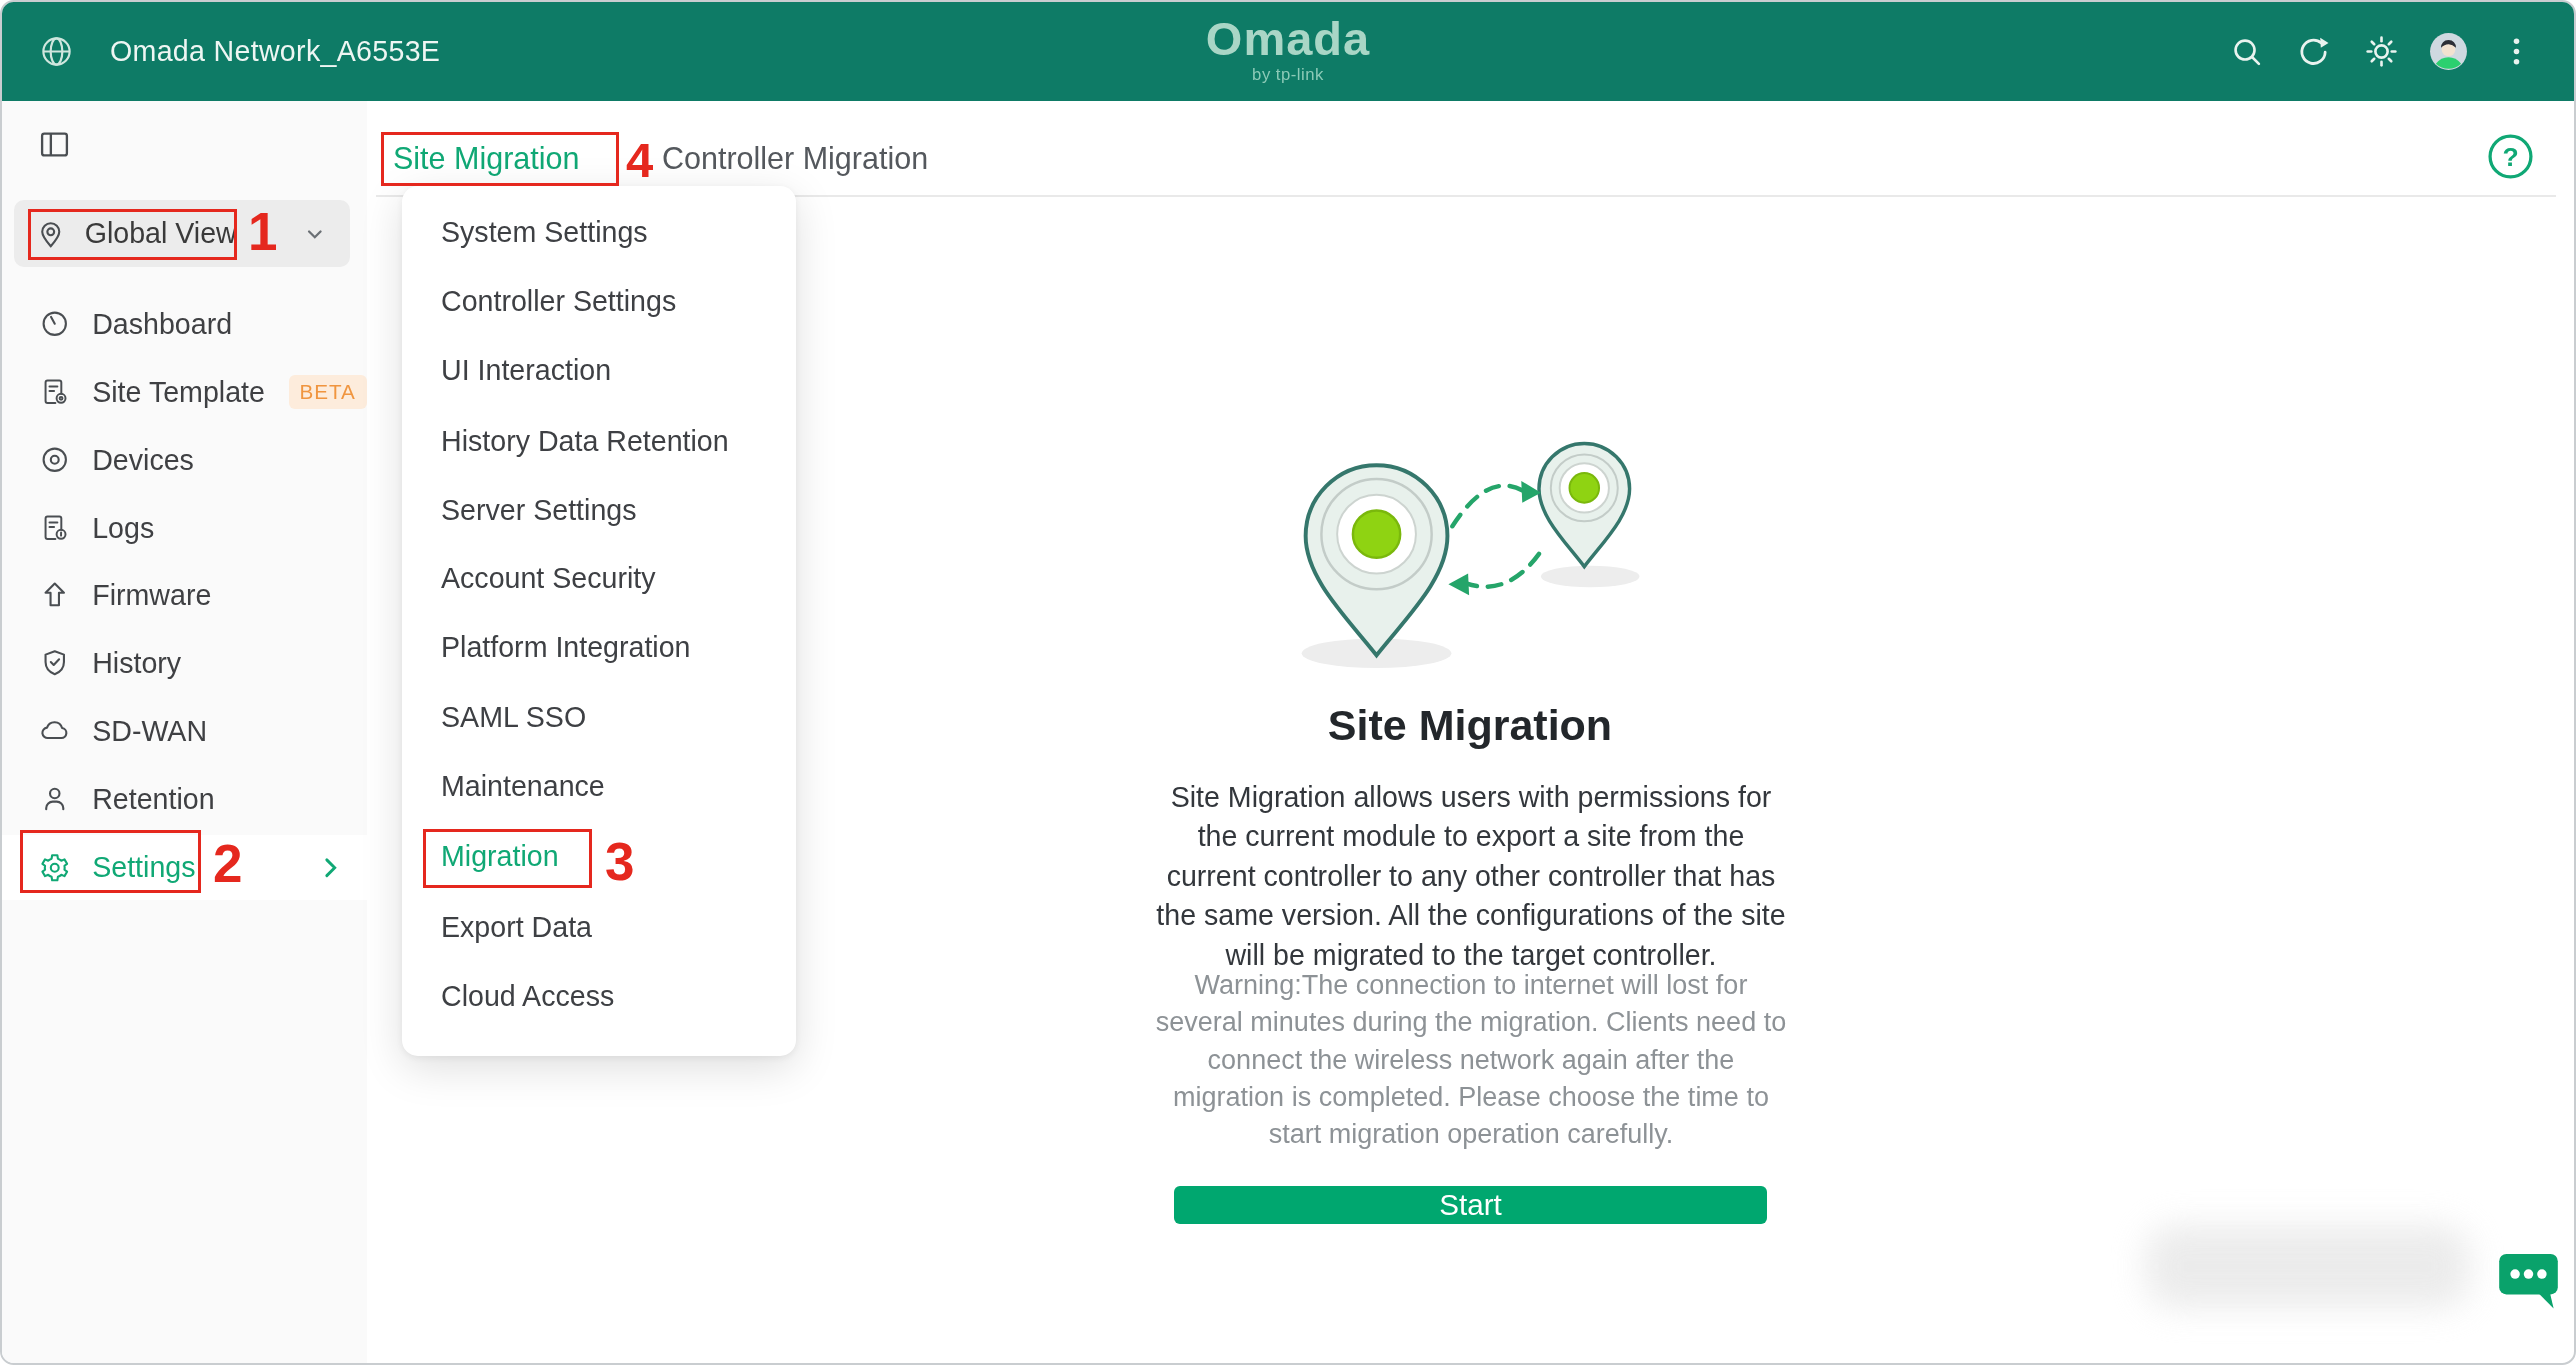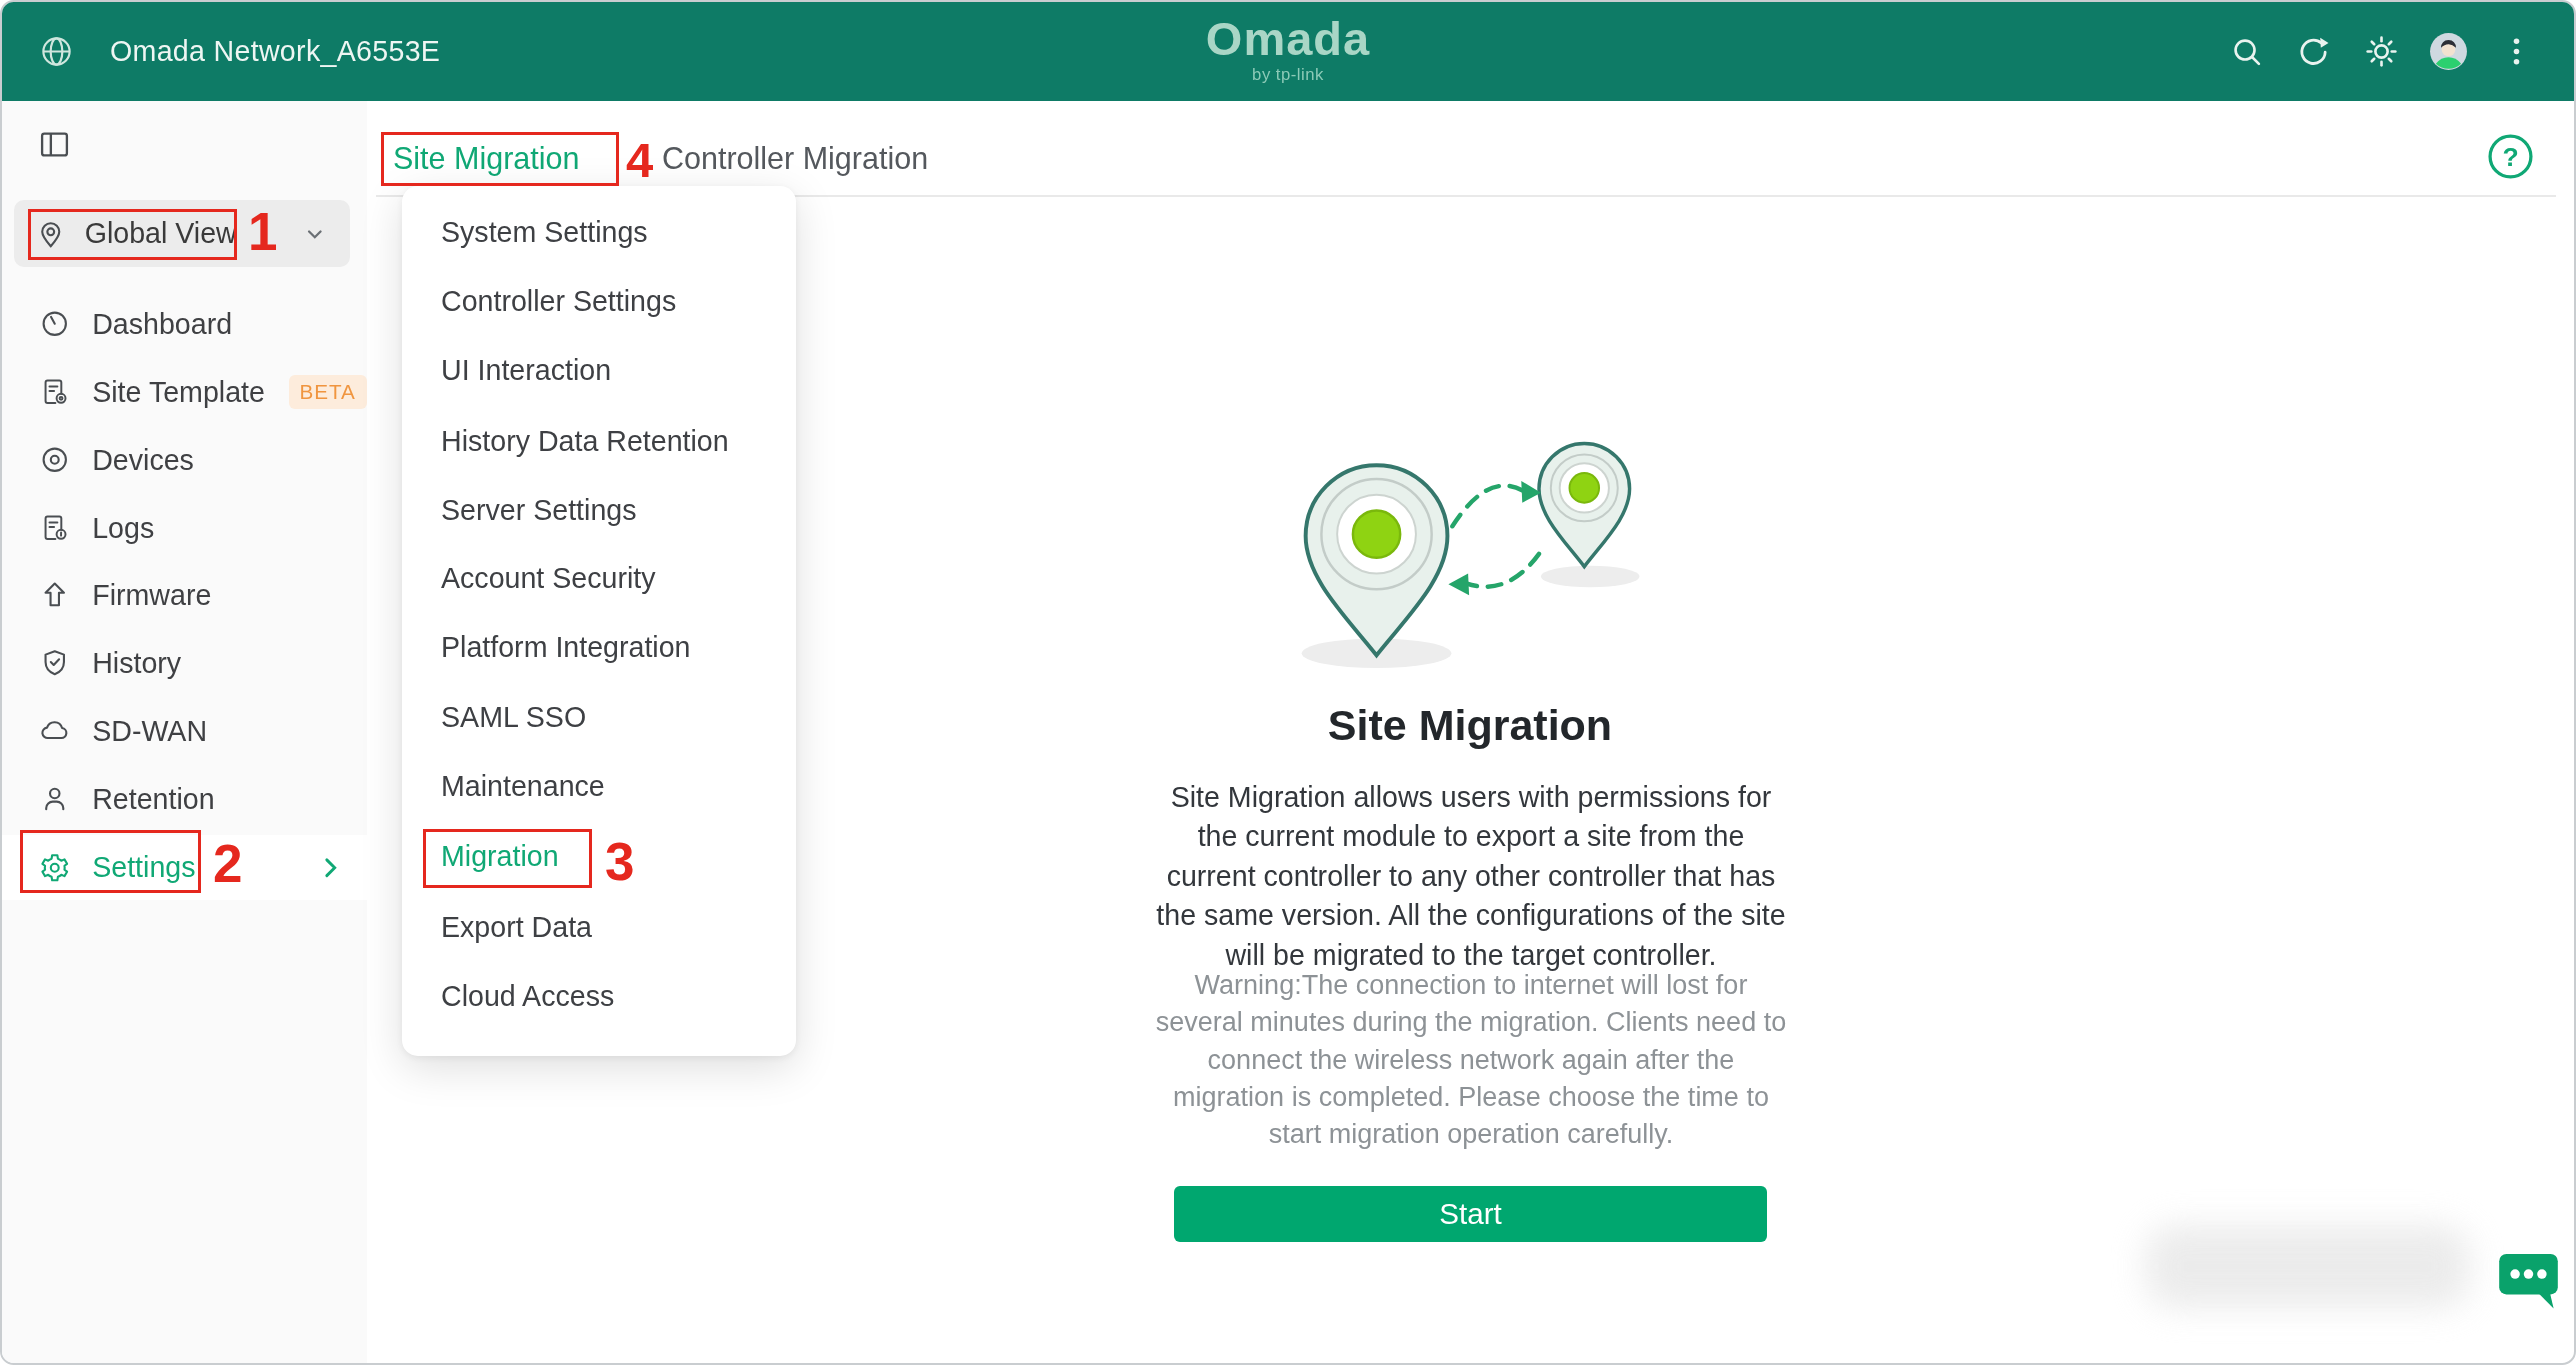--- a/index.html
+++ b/index.html
@@ -52,21 +52,21 @@
   .ann-box { position:absolute; border:3.9px solid #e5281e; z-index:6; pointer-events:none; }
   .ann-num { position:absolute; color:#e5281e; font-size:53px; font-weight:600; line-height:1; z-index:6; pointer-events:none; }
   
   .illustration { position:absolute; left:1133px; top:414px; z-index:1; }
   .content-heading { position:absolute; left:1143px; top:699px; width:650px; text-align:center;
     font-size:43px; font-weight:600; color:#23272b; }
   .content-desc { position:absolute; left:1153px; top:776px; width:632px; text-align:center;
     font-size:28.6px; line-height:1.38; color:#33373c; }
   .content-warning { position:absolute; left:1153px; top:965px; width:632px; text-align:center;
     font-size:27px; line-height:1.38; color:#8d9296; }
-  .start-btn { position:absolute; left:1172px; top:1184px; width:593px; height:56px; background:#00a76f;
+  .start-btn { position:absolute; left:1172px; top:1184px; width:593px; height:38px; background:#00a76f;
     border:none; border-radius:5.9px; color:#fff; font-size:29.6px; cursor:pointer; font-family:inherit; }
   .blur-blob { position:absolute; left:2143px; top:1223px; width:325px; height:83px; background:#e7e7e7;
     border-radius:29.6px; filter:blur(15.8px); opacity:.8; }
   .chat-btn { position:absolute; left:2493px; top:1243px; width:67px; height:71px; cursor:pointer; }
   .chat-btn svg { width:67px; height:71px; }
 </style>
 </head>
 <body>
 
 <div class="window">

